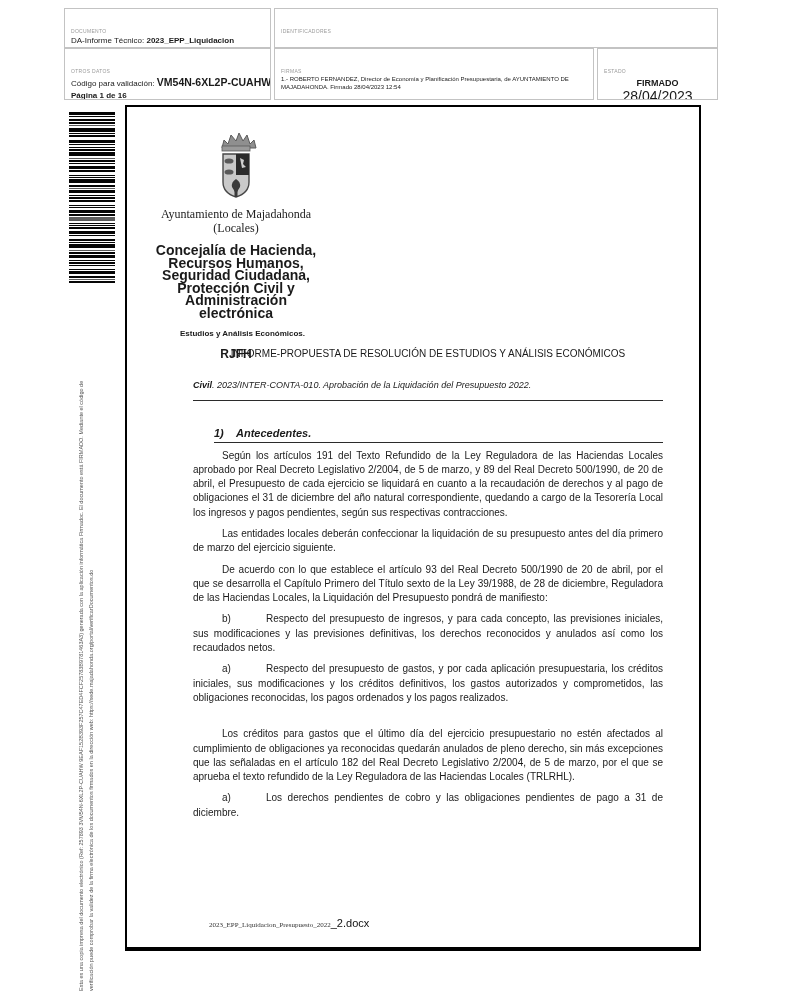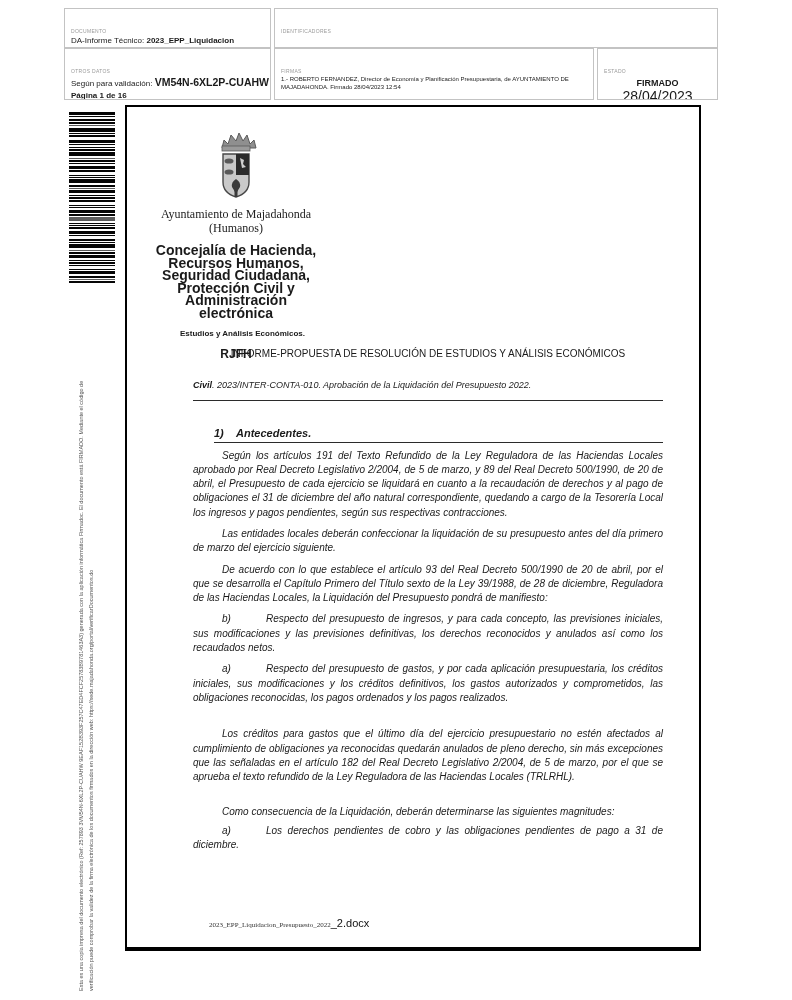--- a/index.html
+++ b/index.html
@@ -46,21 +46,21 @@
 
   .content { position:absolute; left:66px; top:238px; width:470px; }
   .title { text-align:center; font-size:10px; font-weight:normal; line-height:17.5px; margin:0 0 17px 0; }
   .expte { font-style:italic; font-size:9px; line-height:11px; margin:0 0 9px 0; }
   .expte b, .asunto b { font-weight:bold; }
   .asunto { font-style:italic; font-size:10.5px; line-height:13px; margin:0; }
   .rule-a { border-top:1px solid #2b2b2b; margin:3px 0 0 0; height:0; }
   .sec { font-weight:bold; font-style:italic; font-size:11px; line-height:13px; margin:26px 0 0 21px; }
   .sec .sec-marker { display:inline-block; width:22px; }
   .rule-s { border-top:1px solid #2b2b2b; margin:2px 0 6px 21px; height:0; }
-  .p { font-size:10px; line-height:14.3px; text-align:justify; text-indent:29px; margin:0 0 7px 0;font-style:italic; }
+  .p { font-size:10px; line-height:14.3px; text-align:justify; text-indent:29px; margin:0 0 7px 0; }
   .li { text-indent:0; }
   .li .marker { display:inline-block; margin-left:29px; width:44px; }
   .gap1 { margin-top:22px; }
   .gap2 { margin-top:21px; margin-bottom:4px; }
   .footer-filename { position:absolute; left:82px; top:806px; white-space:nowrap; }
   .fn-small { font-family:"Liberation Serif",serif; font-size:7px; color:#333; }
   .fn-big { font-size:11px; color:#111; }
 </style>
 </head>
 <body>
@@ -70,21 +70,21 @@
   <div>
     <div class="box box-documento">
       <div class="box-label">DOCUMENTO</div>
       <div class="doc-value"><span>DA-Informe Técnico: </span><b>2023_EPP_Liquidacion _Presupuesto_2022_2</b></div>
     </div>
     <div class="box box-ident">
       <div class="box-label">IDENTIFICADORES</div>
     </div>
     <div class="box box-otros">
       <div class="box-label">OTROS DATOS</div>
-      <div class="codigo-line"><span>Según para validación: </span><b>VM54N-6XL2P-CUAHW</b></div>
+      <div class="codigo-line"><span>Código para validación: </span><b>VM54N-6XL2P-CUAHW</b></div>
       <div class="pagina">Página 1 de 16</div>
     </div>
     <div class="box box-firmas">
       <div class="box-label">FIRMAS</div>
       <div class="firmas-value">1.- ROBERTO FERNANDEZ, Director de Economía y Planificación Presupuestaria, de AYUNTAMIENTO DE MAJADAHONDA. Firmado 28/04/2023 12:54</div>
     </div>
     <div class="box box-estado">
       <div class="box-label" style="text-align:left">ESTADO</div>
       <div class="estado-value">FIRMADO</div>
       <div class="estado-date">28/04/2023 12:54</div>
@@ -207,21 +207,21 @@
         <rect x="15" y="19" width="28" height="5" fill="#9a9a9a" stroke="#5a5a5a" stroke-width="0.8"></rect>
         <path d="M16 27 h26 v28 q0 11 -13 15 q-13 -4 -13 -15 z" fill="#c9c9c9" stroke="#474747" stroke-width="1.4"></path>
         <rect x="29" y="27" width="13" height="21" fill="#2b2b2b"></rect>
         <path d="M33 31 l4 2 -1 4 3 3 -4 1 z" fill="#cfcfcf"></path>
         <ellipse cx="22" cy="34" rx="4.5" ry="2.6" fill="#595959"></ellipse>
         <ellipse cx="22" cy="45" rx="4.5" ry="2.6" fill="#595959"></ellipse>
         <path d="M29 52 q-5 3 -4 8 q4 6 4 9 q0 -3 4 -9 q1 -5 -4 -8 z" fill="#3a3a3a"></path>
         <rect x="27.5" y="63" width="3" height="7" fill="#3a3a3a"></rect>
       </svg>
       <div class="muni">Ayuntamiento de Majadahonda</div>
-      <div class="muni">(Humanos)</div>
+      <div class="muni">(Locales)</div>
       <div class="dept">Concejalía de Hacienda, Recursos Humanos, Seguridad Ciudadana, Protección Civil y Administración electrónica</div>
       <div class="unit">Estudios y Análisis Económicos.</div>
       <div class="initials">RJFH</div>
     </div>
 
     <div class="content">
       <h1 class="title">INFORME-PROPUESTA DE RESOLUCIÓN DE ESTUDIOS Y ANÁLISIS ECONÓMICOS</h1>
 
       <p class="expte"><b>Civil</b><span>. 2023/INTER-CONTA-010. Aprobación de la Liquidación del Presupuesto 2022.</span></p>
 
@@ -229,20 +229,19 @@
 
       <h2 class="sec"><span class="sec-marker">1)</span><span>Antecedentes.</span></h2>
       <div class="rule-s"></div>
 
       <p class="p">Según los artículos 191 del Texto Refundido de la Ley Reguladora de las Haciendas Locales aprobado por Real Decreto Legislativo 2/2004, de 5 de marzo, y 89 del Real Decreto 500/1990, de 20 de abril, el Presupuesto de cada ejercicio se liquidará en cuanto a la recaudación de derechos y al pago de obligaciones el 31 de diciembre del año natural correspondiente, quedando a cargo de la Tesorería Local los ingresos y pagos pendientes, según sus respectivas contracciones.</p>
       <p class="p">Las entidades locales deberán confeccionar la liquidación de su presupuesto antes del día primero de marzo del ejercicio siguiente.</p>
       <p class="p">De acuerdo con lo que establece el artículo 93 del Real Decreto 500/1990 de 20 de abril, por el que se desarrolla el Capítulo Primero del Título sexto de la Ley 39/1988, de 28 de diciembre, Reguladora de las Haciendas Locales, la Liquidación del Presupuesto pondrá de manifiesto:</p>
       <p class="p li"><span class="marker">b)</span><span>Respecto del presupuesto de ingresos, y para cada concepto, las previsiones iniciales, sus modificaciones y las previsiones definitivas, los derechos reconocidos y anulados así como los recaudados netos.</span></p>
       <p class="p li"><span class="marker">a)</span><span>Respecto del presupuesto de gastos, y por cada aplicación presupuestaria, los créditos iniciales, sus modificaciones y los créditos definitivos, los gastos autorizados y comprometidos, las obligaciones reconocidas, los pagos ordenados y los pagos realizados.</span></p>
       <p class="p gap1">Los créditos para gastos que el último día del ejercicio presupuestario no estén afectados al cumplimiento de obligaciones ya reconocidas quedarán anulados de pleno derecho, sin más excepciones que las señaladas en el artículo 182 del Real Decreto Legislativo 2/2004, de 5 de marzo, por el que se aprueba el texto refundido de la Ley Reguladora de las Haciendas Locales (TRLRHL).</p>
-      <p class="p gap2">Como consecuencia de la Liquidación, deberán determinarse las siguientes magnitudes:</p>
       <p class="p li"><span class="marker">a)</span><span>Los derechos pendientes de cobro y las obligaciones pendientes de pago a 31 de diciembre.</span></p>
     </div>
 
     <div class="footer-filename"><span class="fn-small">2023_EPP_Liquidacion_Presupuesto_2022</span><span class="fn-big">_2.docx</span></div>
 
   </div>
 </div>
 
 </body></html>

